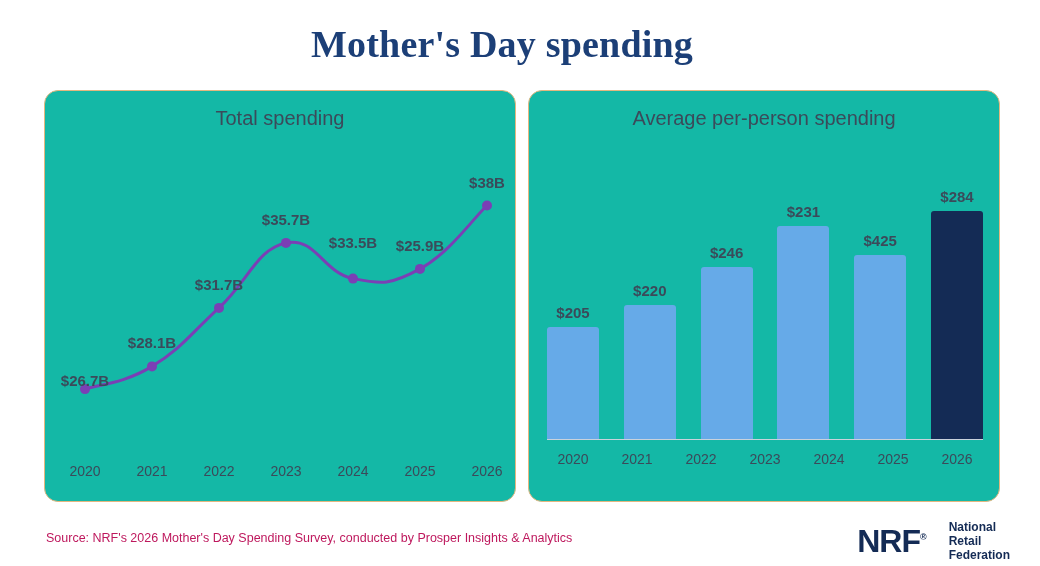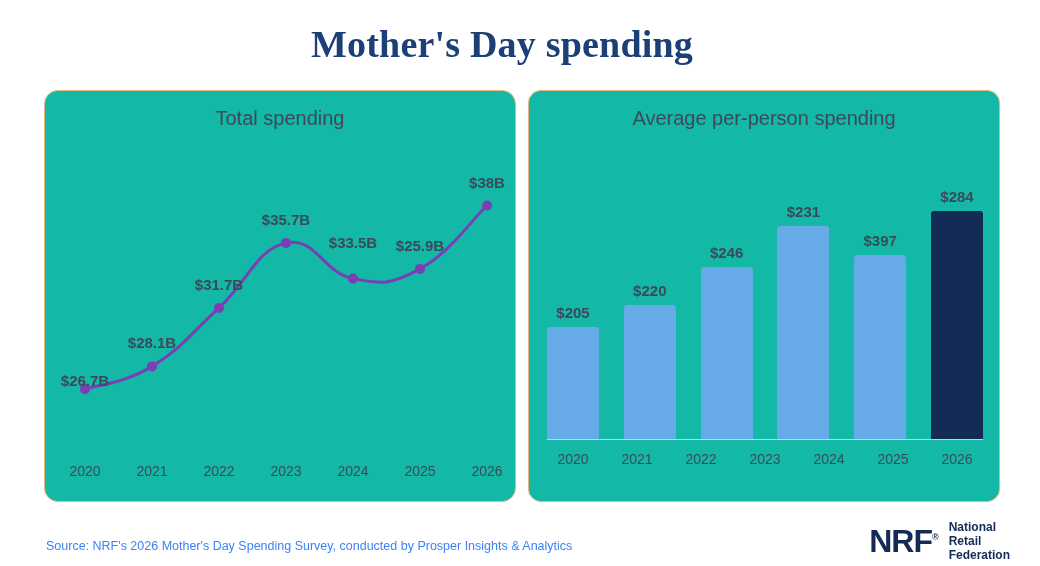--- a/index.html
+++ b/index.html
@@ -34,21 +34,21 @@
   .panel {
     position: absolute;
     top: 90px;
     height: 412px;
     border: 1.5px solid #e3b77f;
     border-radius: 14px;
     background: #14b8a6;
     box-sizing: border-box;
   }
   .panel-left { left: 44px; width: 472px; }
-  .panel-right { left: 528px; width: 472px; border-radius: 13px; }
+  .panel-right { left: 528px; width: 472px; }
   .panel-title {
     position: absolute;
     top: 16px;
     left: 0;
     width: 100%;
     text-align: center;
     font-size: 20px;
     color: #3b4a5a;
     font-weight: normal;
   }
@@ -155,30 +155,29 @@
     font-size: 14px;
     color: #3b4a5a;
   }
 
   
   .source {
     position: absolute;
     left: 46px;
     top: 531px;
     font-size: 12.5px;
-    color: #3b82f6;
-    margin-top: 8px;
+    color: #be185d;
   }
   .logo {
     position: absolute;
     right: 30px;
     top: 520px;
     display: flex;
     align-items: center;
-    gap: 11px;
+    gap: 23px;
   }
   .logo-nrf {
     font-family: "Liberation Sans", sans-serif;
     font-size: 32px;
     font-weight: bold;
     color: #142b55;
     letter-spacing: -1px;
     line-height: 1;
   }
   .logo-reg {
@@ -253,21 +252,21 @@
           </div>
           <div class="bar-col">
             <div class="bar-value">$246</div>
             <div class="bar-rect" style="height: 172px;"></div>
           </div>
           <div class="bar-col">
             <div class="bar-value">$231</div>
             <div class="bar-rect" style="height: 213.3px;"></div>
           </div>
           <div class="bar-col">
-            <div class="bar-value">$397</div>
+            <div class="bar-value">$425</div>
             <div class="bar-rect" style="height: 183.8px;"></div>
           </div>
           <div class="bar-col">
             <div class="bar-value">$284</div>
             <div class="bar-rect highlight" style="height: 228px;"></div>
           </div>
         </div>
       <div class="bar-axis-line"></div>
       <div class="bar-axis" id="bar-axis">
           <span>2020</span>

